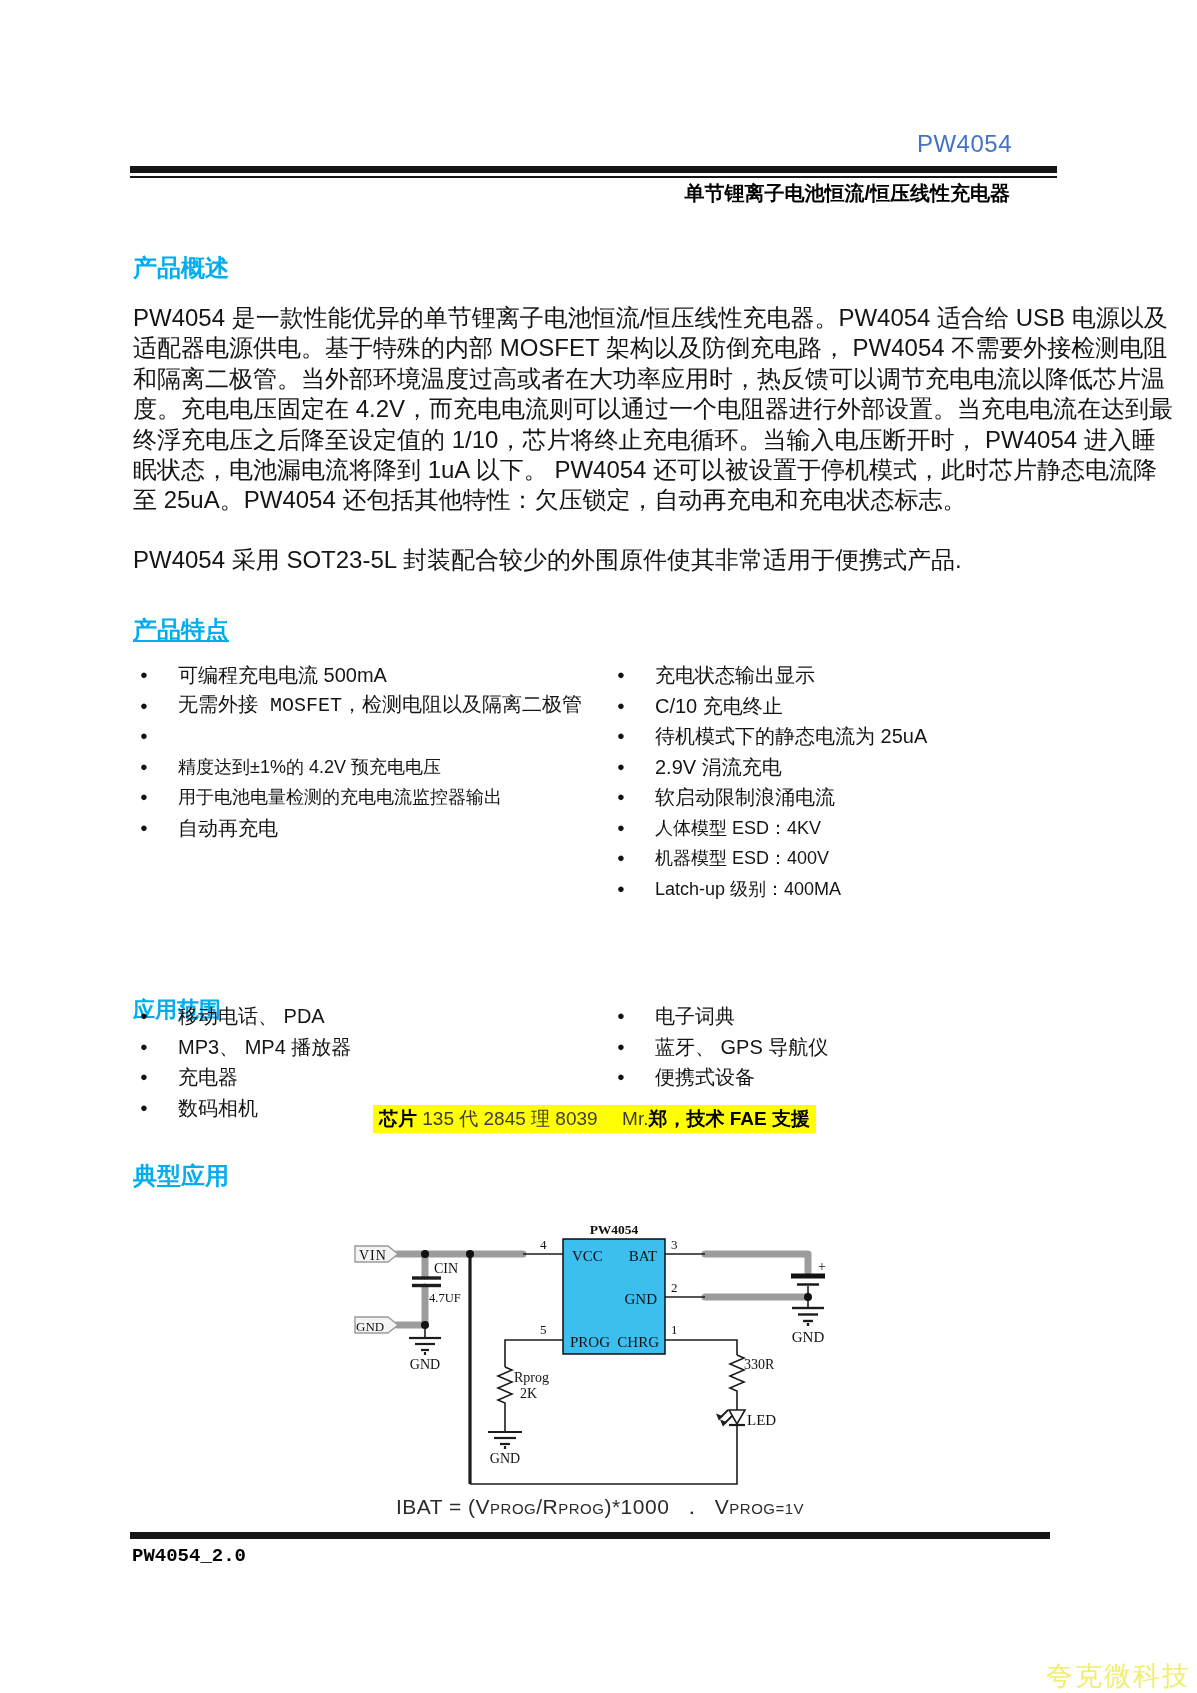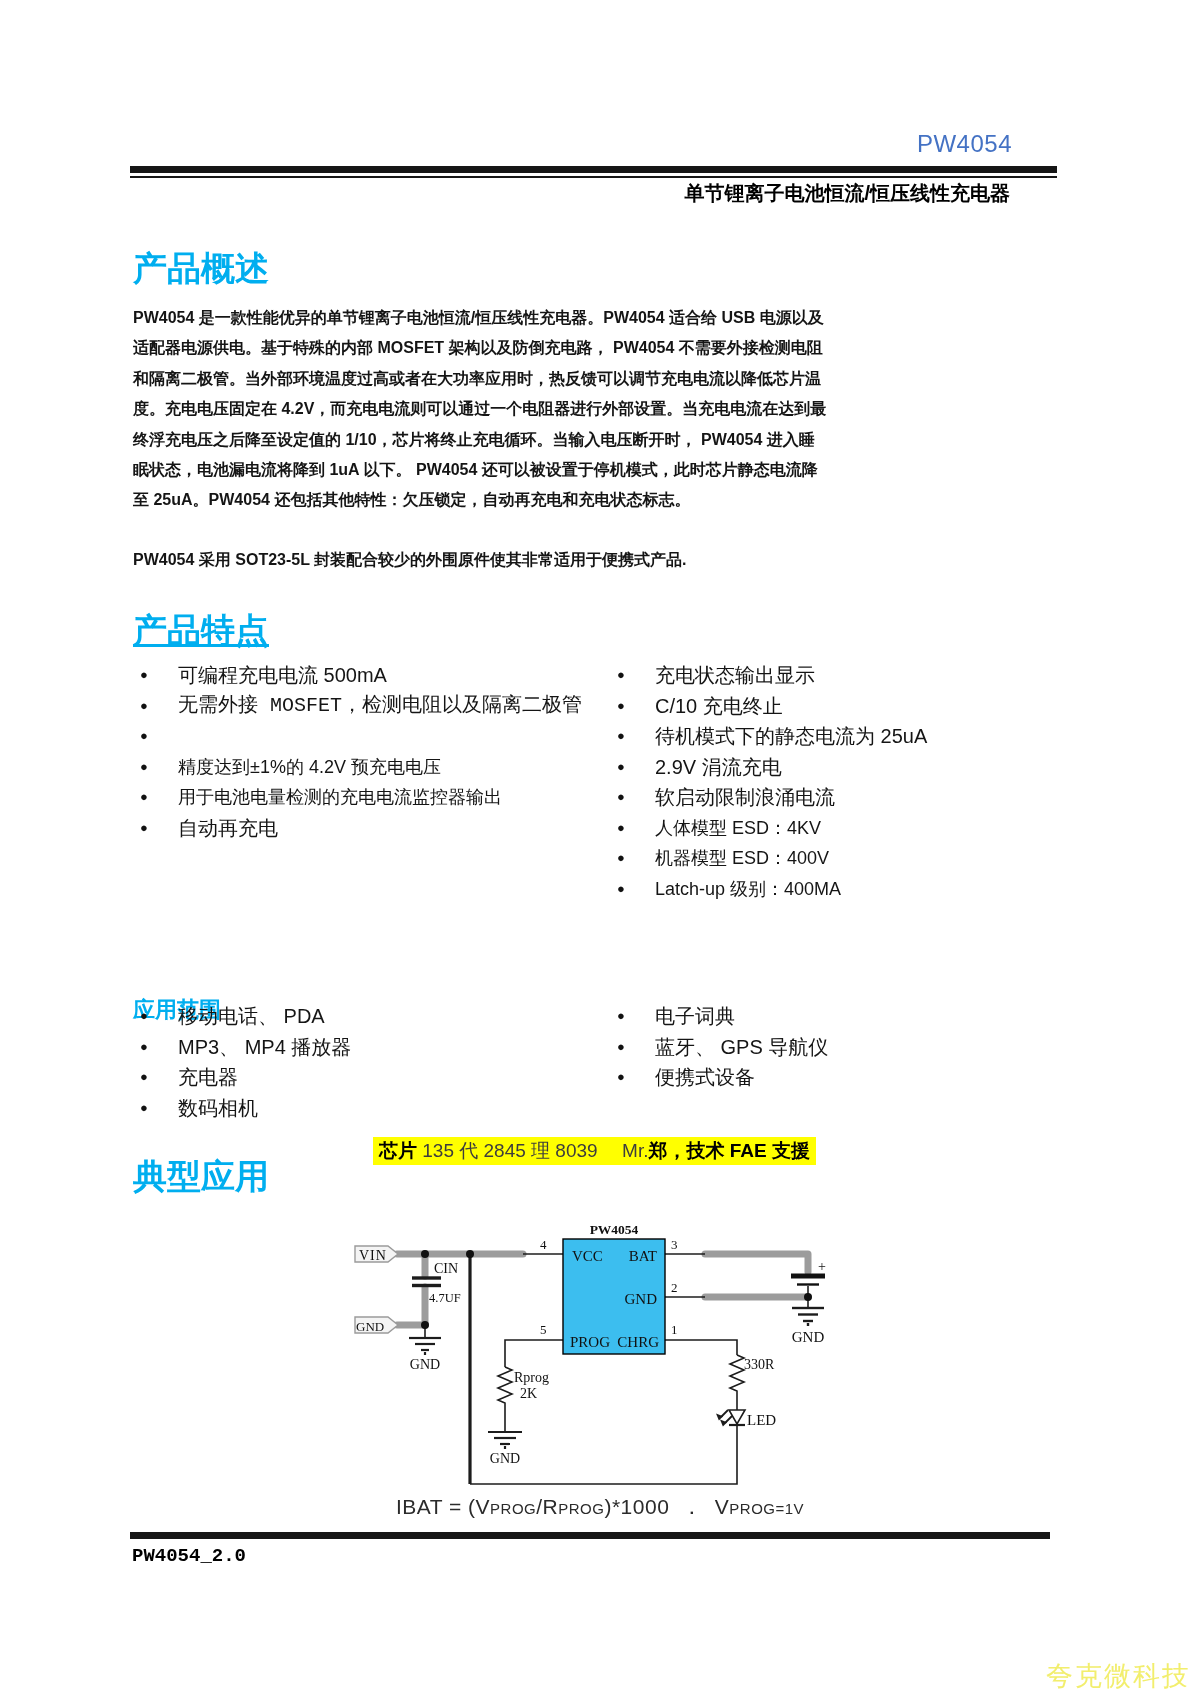--- a/index.html
+++ b/index.html
@@ -4,35 +4,35 @@
 <style>
   html,body{margin:0;padding:0;background:#fff;}
   #page{position:relative;width:1197px;height:1693px;background:#ffffff;overflow:hidden;
         font-family:"Liberation Sans",sans-serif;color:#111;border-radius:29px;}
   .doc-title{position:absolute;top:130px;left:130px;width:882px;text-align:right;
              font-size:24px;letter-spacing:.5px;color:#4472C4;}
   .rule-thick{position:absolute;top:166px;left:130px;width:927px;height:7px;background:#161616;}
   .rule-thin{position:absolute;top:176px;left:130px;width:927px;height:2px;background:#161616;}
   .subtitle{position:absolute;top:180px;left:130px;width:880px;text-align:right;
             font-size:20px;font-weight:bold;color:#000;}
-  .h-big{position:absolute;left:133px;font-size:34px;font-weight:bold;color:#00AEEF;line-height:32px;}
+  .h-big{position:absolute;left:133px;font-size:24px;font-weight:bold;color:#00AEEF;line-height:32px;}
   .h-mid{position:absolute;left:133px;font-size:22px;font-weight:bold;color:#00AEEF;line-height:28px;}
-  .para{position:absolute;left:133px;width:940px;font-size:16px;line-height:30.4px;color:#151515;font-weight:bold;}
+  .para{position:absolute;left:133px;width:940px;font-size:24px;line-height:30.4px;color:#151515;}
   .pline{white-space:nowrap;}
   .list-block{position:absolute;left:133px;width:940px;display:flex;}
   .col-l{width:484px;box-sizing:border-box;padding-left:7px;}
   .col-r{flex:1;}
   ul.blist{list-style:none;margin:0;padding:0;}
   ul.blist li{display:flex;align-items:flex-start;}
   .dot{flex:none;width:38px;font-size:13px;line-height:30.5px;color:#111;}
   .it{line-height:30.5px;font-size:20px;color:#151515;}
   .it.sm{font-size:20px;font-family:Liberation Mono, monospace;}
   .it.md{font-size:18px;}
   .mline{line-height:30.5px;white-space:nowrap;}
-  .notice{position:absolute;top:1137px;left:373px;width:443px;height:28px;background:#FFFF00;
+  .notice{position:absolute;top:1105px;left:373px;width:443px;height:28px;background:#FFFF00;
           display:flex;align-items:center;box-sizing:border-box;padding:0 6px;font-size:19px;white-space:pre;}
   .notice .b{font-weight:bold;color:#000;}
   .notice .g{color:#3d3d3d;}
   .notice .spacer{flex:1;}
   .circuit-svg{position:absolute;left:330px;top:1220px;}
   .formula{position:absolute;top:1493px;left:330px;width:540px;text-align:center;
            font-size:21px;color:#2b2b2b;letter-spacing:.5px;white-space:nowrap;}
   .formula .fsub{font-size:15px;}
   .formula .fsep{margin:0 12px;}
   .rule-bottom{position:absolute;top:1532px;left:130px;width:920px;height:7px;background:#161616;}

